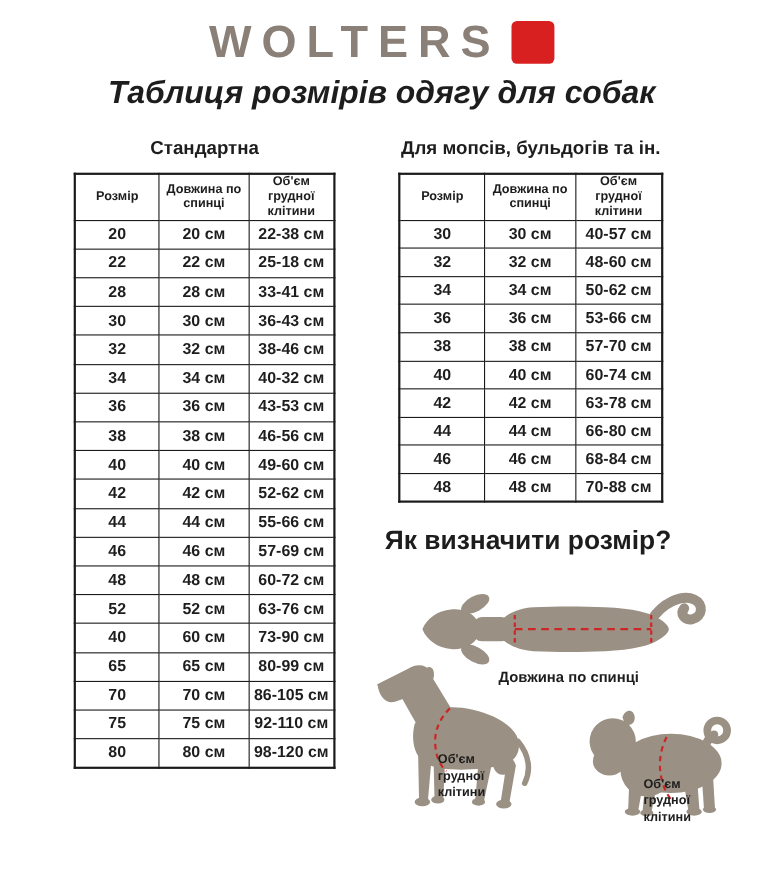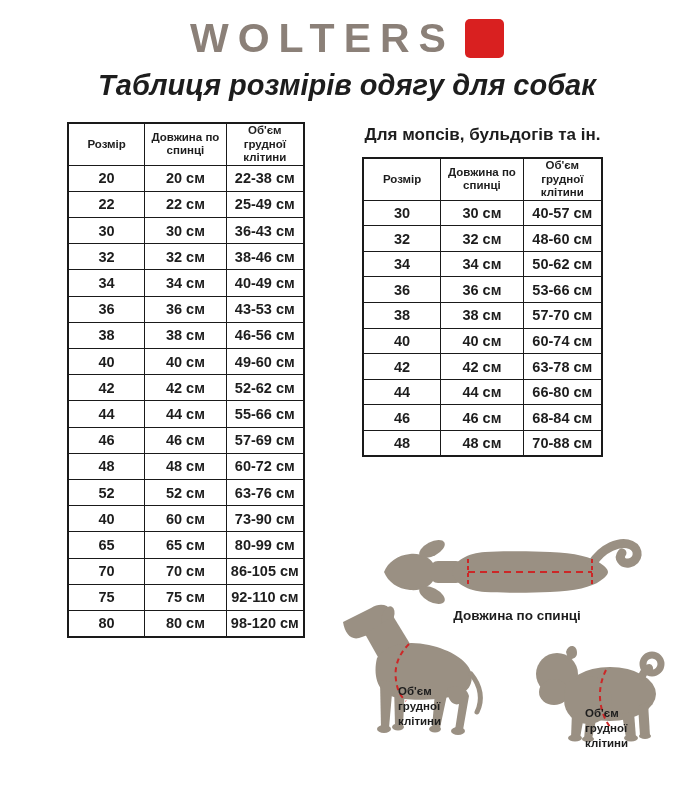--- a/index.html
+++ b/index.html
@@ -53,20 +53,21 @@
 
   <div class="header">
     <div class="logo">
       <span class="logo-text">WOLTERS</span>
       <span class="logo-square"></span>
     </div>
     <h1 class="main-title">Таблиця розмірів одягу для собак</h1>
   </div>
 
   <section class="table-block left">
+    <h2>Стандартна</h2>
     <table class="left">
       <colgroup>
           <col class="c1">
           <col class="c2">
           <col class="c3">
         </colgroup>
     <thead>
           <tr>
             <th>Розмір</th>
             <th>Довжина по спинці</th>
@@ -75,36 +76,41 @@
         </thead>
         <tbody>
           <tr>
             <td>20</td>
             <td>20 см</td>
             <td>22-38 см</td>
           </tr>
           <tr>
             <td>22</td>
             <td>22 см</td>
-            <td>25-49 см</td>
+            <td>25-18 см</td>
+          </tr>
+          <tr>
+            <td>28</td>
+            <td>28 см</td>
+            <td>33-41 см</td>
           </tr>
           <tr>
             <td>30</td>
             <td>30 см</td>
             <td>36-43 см</td>
           </tr>
           <tr>
             <td>32</td>
             <td>32 см</td>
             <td>38-46 см</td>
           </tr>
           <tr>
             <td>34</td>
             <td>34 см</td>
-            <td>40-49 см</td>
+            <td>40-32 см</td>
           </tr>
           <tr>
             <td>36</td>
             <td>36 см</td>
             <td>43-53 см</td>
           </tr>
           <tr>
             <td>38</td>
             <td>38 см</td>
             <td>46-56 см</td>
@@ -232,20 +238,21 @@
           <tr>
             <td>48</td>
             <td>48 см</td>
             <td>70-88 см</td>
           </tr>
         </tbody>
       </table>
   </section>
 
   <section class="guide">
+    <h2 class="guide-title">Як визначити розмір?</h2>
 
     <svg class="svg-abs" style="left:45px;top:58px;" width="285" height="72" viewBox="0 0 285 72" aria-hidden="true">
       <path class="sil" d="M4,36 C8,26 18,19 30,18 C41,17 49,21 53,27 L53,45 C49,51 41,55 30,54 C18,53 8,46 4,36 Z"></path>
       <ellipse class="sil" cx="52" cy="13" rx="14" ry="7" transform="rotate(-28 52 13)"></ellipse>
       <ellipse class="sil" cx="52" cy="59" rx="14" ry="7" transform="rotate(28 52 59)"></ellipse>
       <rect class="sil" x="50" y="25" width="34" height="22" rx="8"></rect>
       <path class="sil" d="M72,36 C74,25 88,17 105,16 C125,15 150,15 170,16 C195,17 212,21 220,27 C226,31 228,34 228,36 C228,38 226,41 220,45 C212,51 195,55 170,56 C150,57 125,57 105,56 C88,55 74,47 72,36 Z"></path>
       <path class="sil-stroke" stroke-width="9" d="M212,28 C222,12 240,4 251,9 C260,13 259,25 249,27 C242,28 238,22 242,17"></path>
       <line class="dash" stroke-width="2" stroke-dasharray="7 5" x1="88" y1="36" x2="212" y2="36"></line>
       <line class="dash" stroke-width="2" stroke-dasharray="4 3" x1="88" y1="23" x2="88" y2="49"></line>

